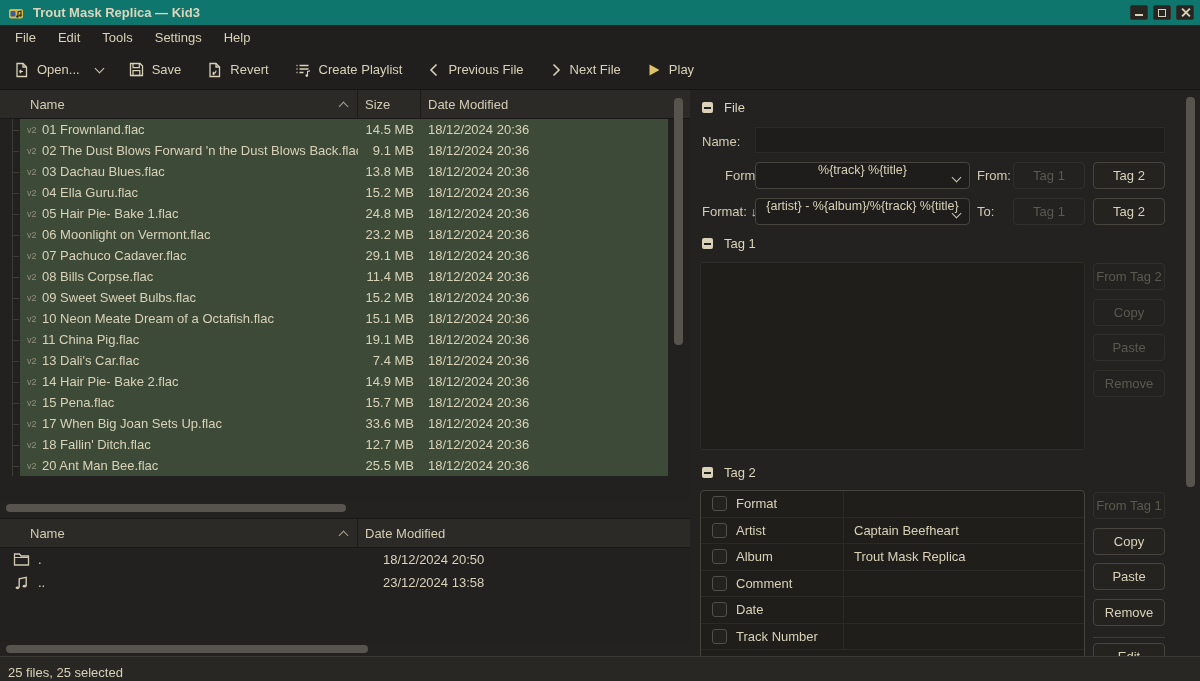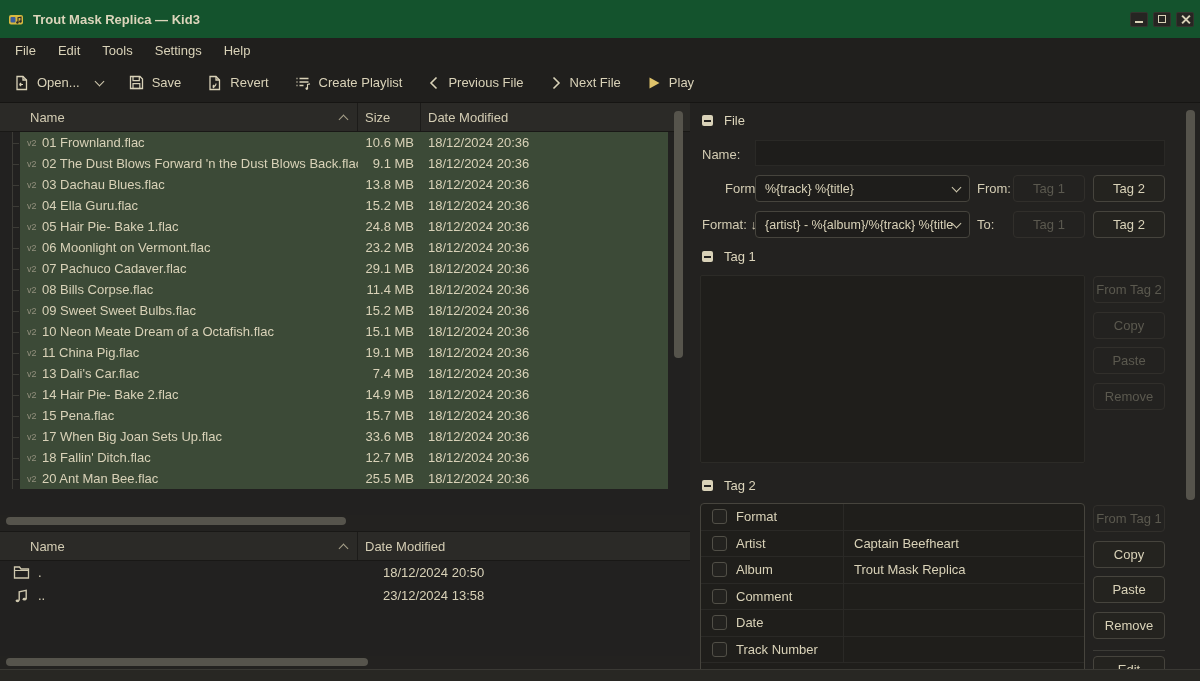--- a/index.html
+++ b/index.html
@@ -1,20 +1,20 @@
 <!DOCTYPE html>
 <html><head>
 <meta charset="utf-8">
 <style>
   * { margin:0; padding:0; box-sizing:border-box; }
   body { background:#000; font-family:"Liberation Sans","DejaVu Sans",sans-serif; }
   .window { position:relative; width:1200px; height:681px; background:#232220; overflow:hidden; color:#d9d2b8; font-size:13px; }
 
   
-  .titlebar { height:38px; background:#14532d; display:flex; align-items:center; padding:0 6px 0 8px; }
+  .titlebar { height:25px; background:#0f766e; display:flex; align-items:center; padding:0 6px 0 8px; }
   .app-icon { width:16px; height:16px; margin-right:9px; flex:0 0 auto; }
   .title-text { font-weight:bold; font-size:13px; color:#dcd5bb; }
   .win-controls { margin-left:auto; display:flex; gap:5px; }
   .win-btn { width:18px; height:15px; background:#262522; border:1px solid #35332e; border-radius:2px; display:flex; align-items:center; justify-content:center; }
   .glyph-min { width:8px; height:2px; background:#d9d2b8; margin-top:5px; }
   .glyph-max { width:8px; height:8px; border:1.5px solid #d9d2b8; }
   .glyph-close { position:relative; width:9px; height:9px; }
   .glyph-close::before,.glyph-close::after { content:''; position:absolute; left:4px; top:-1px; width:2px; height:11px; background:#d9d2b8; }
   .glyph-close::before { transform:rotate(45deg);} .glyph-close::after { transform:rotate(-45deg);}
 
@@ -71,21 +71,21 @@
 
   
   .statusbar { height:31px; background:#282723; border-top:1px solid #3a3934; display:flex; align-items:center; padding-left:8px; color:#d9d2b8;text-align:right; }
 
   
   .sec-header { position:absolute; display:flex; align-items:center; gap:11px; color:#dcd5bb; }
   .collapse-box { width:11px; height:11px; background:#d9d2b8; border-radius:2px; position:relative; }
   .collapse-box::after { content:''; position:absolute; left:2px; top:4.5px; width:7px; height:2px; background:#232220; }
   .rp-label { position:absolute; color:#d3ccb3; }
   .text-input { position:absolute; background:#1e1d1b; border:1px solid #2a2926; height:26px; }
-  .combo { position:absolute; height:27px; background:#1e1d1b; border:1px solid #46443d; border-radius:4px; display:flex; align-items:center; padding:0 9px; color:#d9d2b8; font-size:12.5px; white-space:nowrap; overflow:hidden; }
+  .combo { position:absolute; height:27px; background:#1e1d1b; border:1px solid #46443d; border-radius:4px; display:flex; align-items:center; padding:0 9px; color:#d9d2b8; font-size:12.5px; white-space:nowrap; overflow:hidden;flex-direction:column; }
   .combo .chev-down { margin-left:auto; flex:0 0 auto; }
   .btn { position:absolute; width:72px; height:27px; background:#24231f; border:1px solid #46443d; border-radius:4px; display:flex; align-items:center; justify-content:center; color:#d9d2b8; }
   .btn.disabled { color:#5b594f; border-color:#312f2b; background:#232220; }
   .tag1-frame { position:absolute; left:10px; top:172px; width:385px; height:188px; background:#1f1e1b; border:1px solid #2c2b27; border-radius:2px; }
   .tag2-table { position:absolute; left:10px; top:400px; width:385px; height:170px; background:#1f1e1b; border:1px solid #46443d; border-radius:4px; overflow:hidden; }
   .tag-field-row { display:flex; align-items:center; height:26.5px; border-bottom:1px solid #2a2926; }
   .checkbox { width:15px; height:15px; border:1px solid #514f47; border-radius:3px; margin:0 9px 0 11px; flex:0 0 auto; background:#23221f; }
   .field-label { width:107px; color:#d9d2b8; flex:0 0 auto; }
   .field-value { flex:1; align-self:stretch; display:flex; align-items:center; border-left:1px solid #2a2926; padding-left:10px; color:#d9d2b8; }
   .btn-sep { position:absolute; left:403px; top:547px; width:72px; height:1px; background:#3c3b36; }
@@ -195,21 +195,21 @@
           <div class="th th-date">
               <span>Date Modified</span>
             </div>
         </div>
         <div class="file-body">
             <div class="file-row">
               <div class="row-gutter"></div>
               <div class="row-sel">
                 <div class="v2-marker">v2</div>
                 <div class="cell-name">01 Frownland.flac</div>
-                <div class="cell-size">10.6 MB</div>
+                <div class="cell-size">14.5 MB</div>
                 <div class="cell-date">18/12/2024 20:36</div>
               </div>
             </div>
             <div class="file-row">
               <div class="row-gutter"></div>
               <div class="row-sel">
                 <div class="v2-marker">v2</div>
                 <div class="cell-name">02 The Dust Blows Forward 'n the Dust Blows Back.flac</div>
                 <div class="cell-size">9.1 MB</div>
                 <div class="cell-date">18/12/2024 20:36</div>

